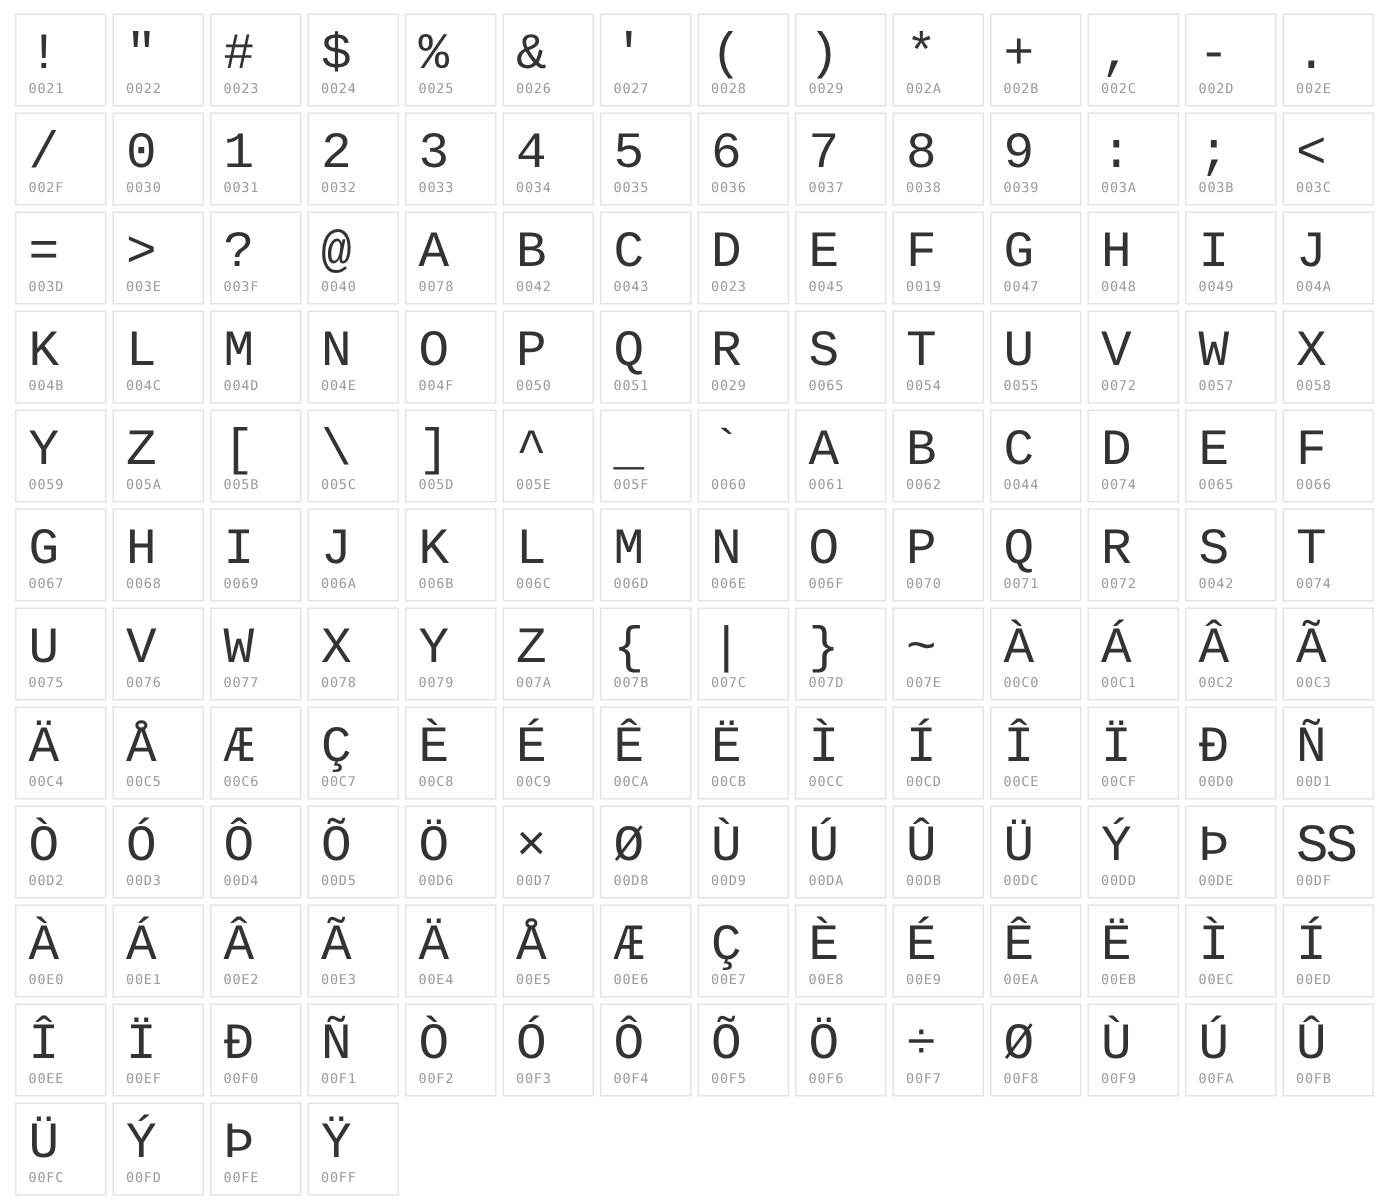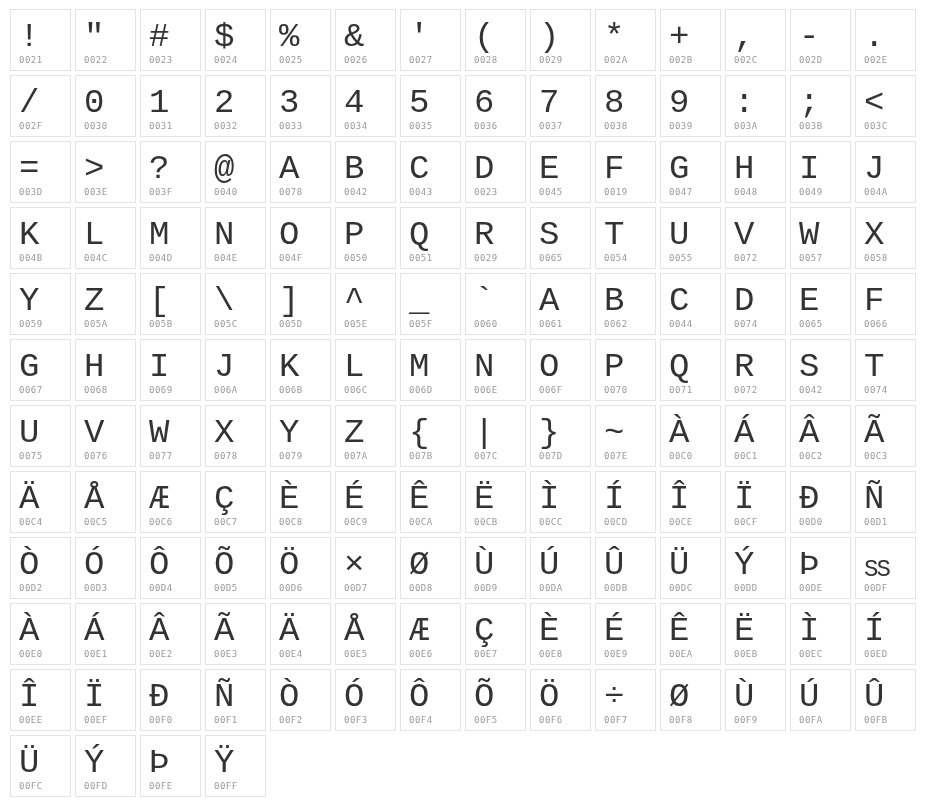--- a/index.html
+++ b/index.html
@@ -37,21 +37,21 @@
     flex:1 1 auto;
     display:flex;
     align-items:flex-end;
     font-family:"Liberation Mono","DejaVu Sans Mono",monospace;
     font-size:34px;
     line-height:0.98;
     color:var(--glyph);
     white-space:nowrap;
     padding-bottom:1px;
   }
-  .glyph.two-char{font-size:24px;letter-spacing:-2px;}
+  .glyph.two-char{font-size:36px;letter-spacing:-2px;}
   .code{
     font-family:"DejaVu Sans Mono","Liberation Mono",monospace;
     font-size:9px;
     line-height:11px;
     color:var(--code);
     letter-spacing:0.5px;
   }
 </style>
 </head>
 <body>

